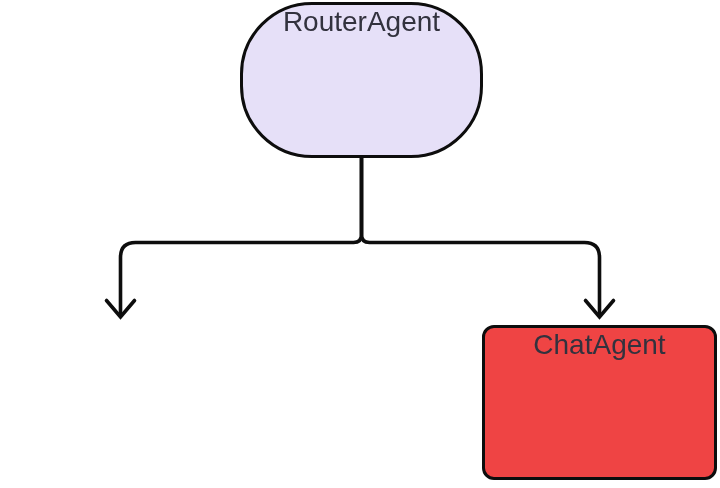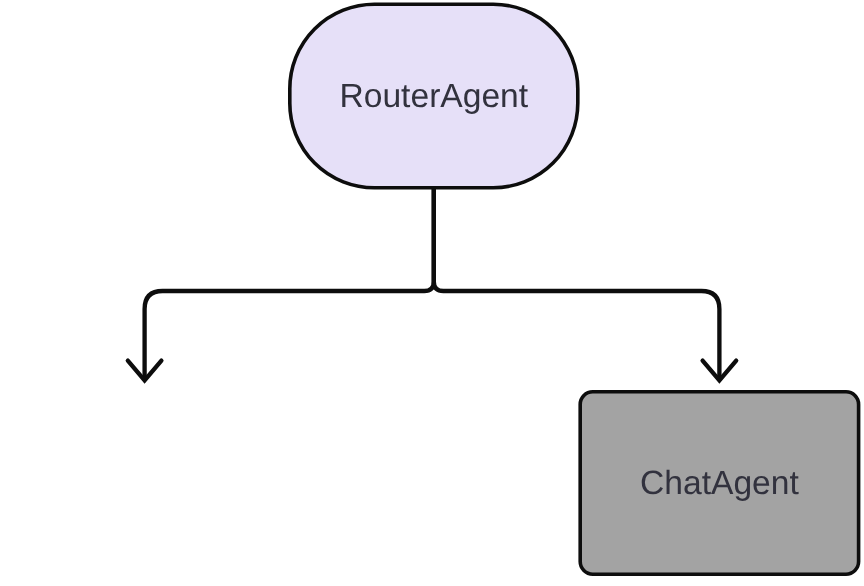--- a/index.html
+++ b/index.html
@@ -32,21 +32,20 @@
     fill: none;
     stroke-width: 3.6;
     stroke-linecap: round;
     stroke-linejoin: miter;
   }
   .node {
     position: absolute;
     box-sizing: border-box;
     border: 3.6px solid #0d0d0d;
     display: flex;
-    align-items: center;
     justify-content: center;
     color: #32323e;
     font-size: 28px;
     line-height: 1.2;
     white-space: nowrap;
   }
   .node-router {
     left: 240px;
     top: 2px;
     width: 243px;
@@ -78,17 +77,17 @@
     <path class="edge" d="M 361.5 157 L 361.5 234.5 Q 361.5 242.5 369.5 242.5 L 584.5 242.5 Q 599.5 242.5 599.5 257.5 L 599.5 316" stroke="#0d0d0d"></path>
     <path class="arrowhead" d="M 106.5 300.5 L 120.5 317 L 134.5 300.5" stroke="#0d0d0d"></path>
     <path class="arrowhead" d="M 585.5 300.5 L 599.5 317 L 613.5 300.5" stroke="#0d0d0d"></path>
   </svg>
 
   <div class="node node-router" style="background-color: rgb(230, 224, 248);">
     <span>RouterAgent</span>
   </div>
 
 
-  <div class="node node-chat" style="background-color: #a3a3a3;">
+  <div class="node node-chat" style="background-color: #ef4444;">
     <span>ChatAgent</span>
   </div>
 
 </div>
 
 </body></html>

